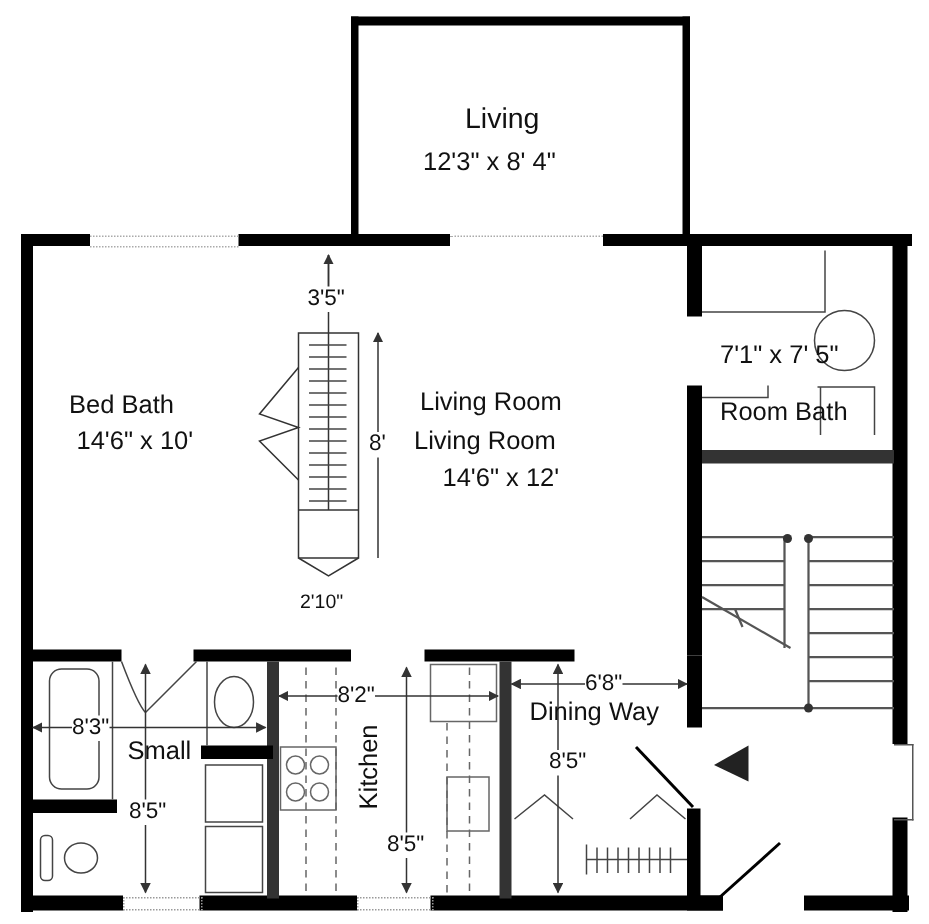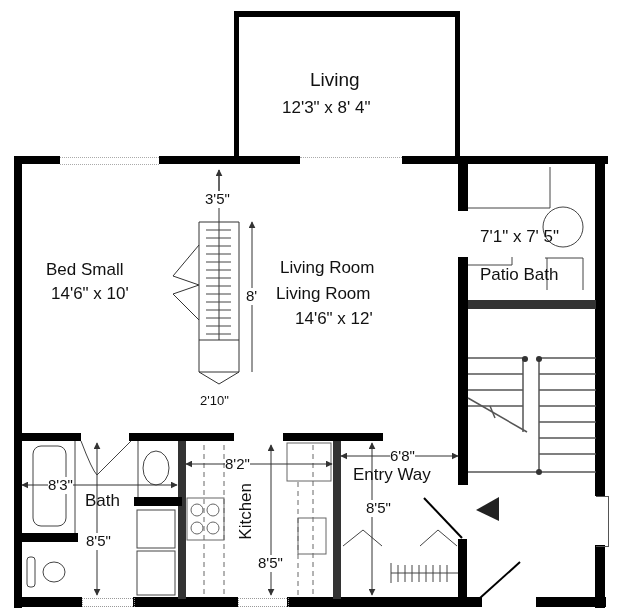--- a/index.html
+++ b/index.html
@@ -172,37 +172,37 @@
     <line x1="440" y1="565" x2="440" y2="582"></line>
       <line x1="447" y1="565" x2="447" y2="582"></line>
   </g>
   <line x1="341" y1="456" x2="458" y2="456" stroke="#333" marker-start="url(#ah)" marker-end="url(#ah)"></line>
   <line x1="372" y1="443" x2="372" y2="595" stroke="#333" marker-start="url(#ah)" marker-end="url(#ah)"></line>
 </svg>
 
 <div class="lbl big" style="left:310px;top:70px;">Living</div>
 <div class="lbl dim" style="left:282px;top:99px;font-size:17px;">12'3" x 8' 4"</div>
 
-<div class="lbl med" style="left:46px;top:261px;">Bed Small</div>
+<div class="lbl med" style="left:46px;top:261px;">Bed Bath</div>
 <div class="lbl med" style="left:51px;top:285px;">14'6" x 10'</div>
 
 <div class="lbl med" style="left:280px;top:259px;">Living Room</div>
 <div class="lbl med" style="left:276px;top:285px;">Living Room</div>
 <div class="lbl med" style="left:295px;top:310px;">14'6" x 12'</div>
 
 <div class="lbl dim" style="left:205px;top:191px;background:#fff;">3'5"</div>
 <div class="lbl dim" style="left:246px;top:288px;background:#fff;">8'</div>
 <div class="lbl sm" style="left:200px;top:394px;">2'10"</div>
 
 <div class="lbl med" style="left:480px;top:228px;">7'1" x 7' 5"</div>
-<div class="lbl med" style="left:480px;top:266px;">Patio Bath</div>
-
-<div class="lbl med" style="left:85px;top:492px;">Bath</div>
+<div class="lbl med" style="left:480px;top:266px;">Room Bath</div>
+
+<div class="lbl med" style="left:85px;top:492px;">Small</div>
 <div class="lbl dim" style="left:48px;top:477px;background:#fff;">8'3"</div>
 <div class="lbl dim" style="left:86px;top:533px;background:#fff;">8'5"</div>
 
 <div class="lbl med" style="left:218px;top:502px;transform:rotate(-90deg);transform-origin:center;">Kitchen</div>
 <div class="lbl dim" style="left:225px;top:456px;background:#fff;">8'2"</div>
 <div class="lbl dim" style="left:258px;top:555px;background:#fff;">8'5"</div>
 
-<div class="lbl med" style="left:353px;top:466px;">Entry Way</div>
+<div class="lbl med" style="left:353px;top:466px;">Dining Way</div>
 <div class="lbl dim" style="left:390px;top:448px;background:#fff;">6'8"</div>
 <div class="lbl dim" style="left:366px;top:500px;background:#fff;">8'5"</div>
 
 </body></html>

